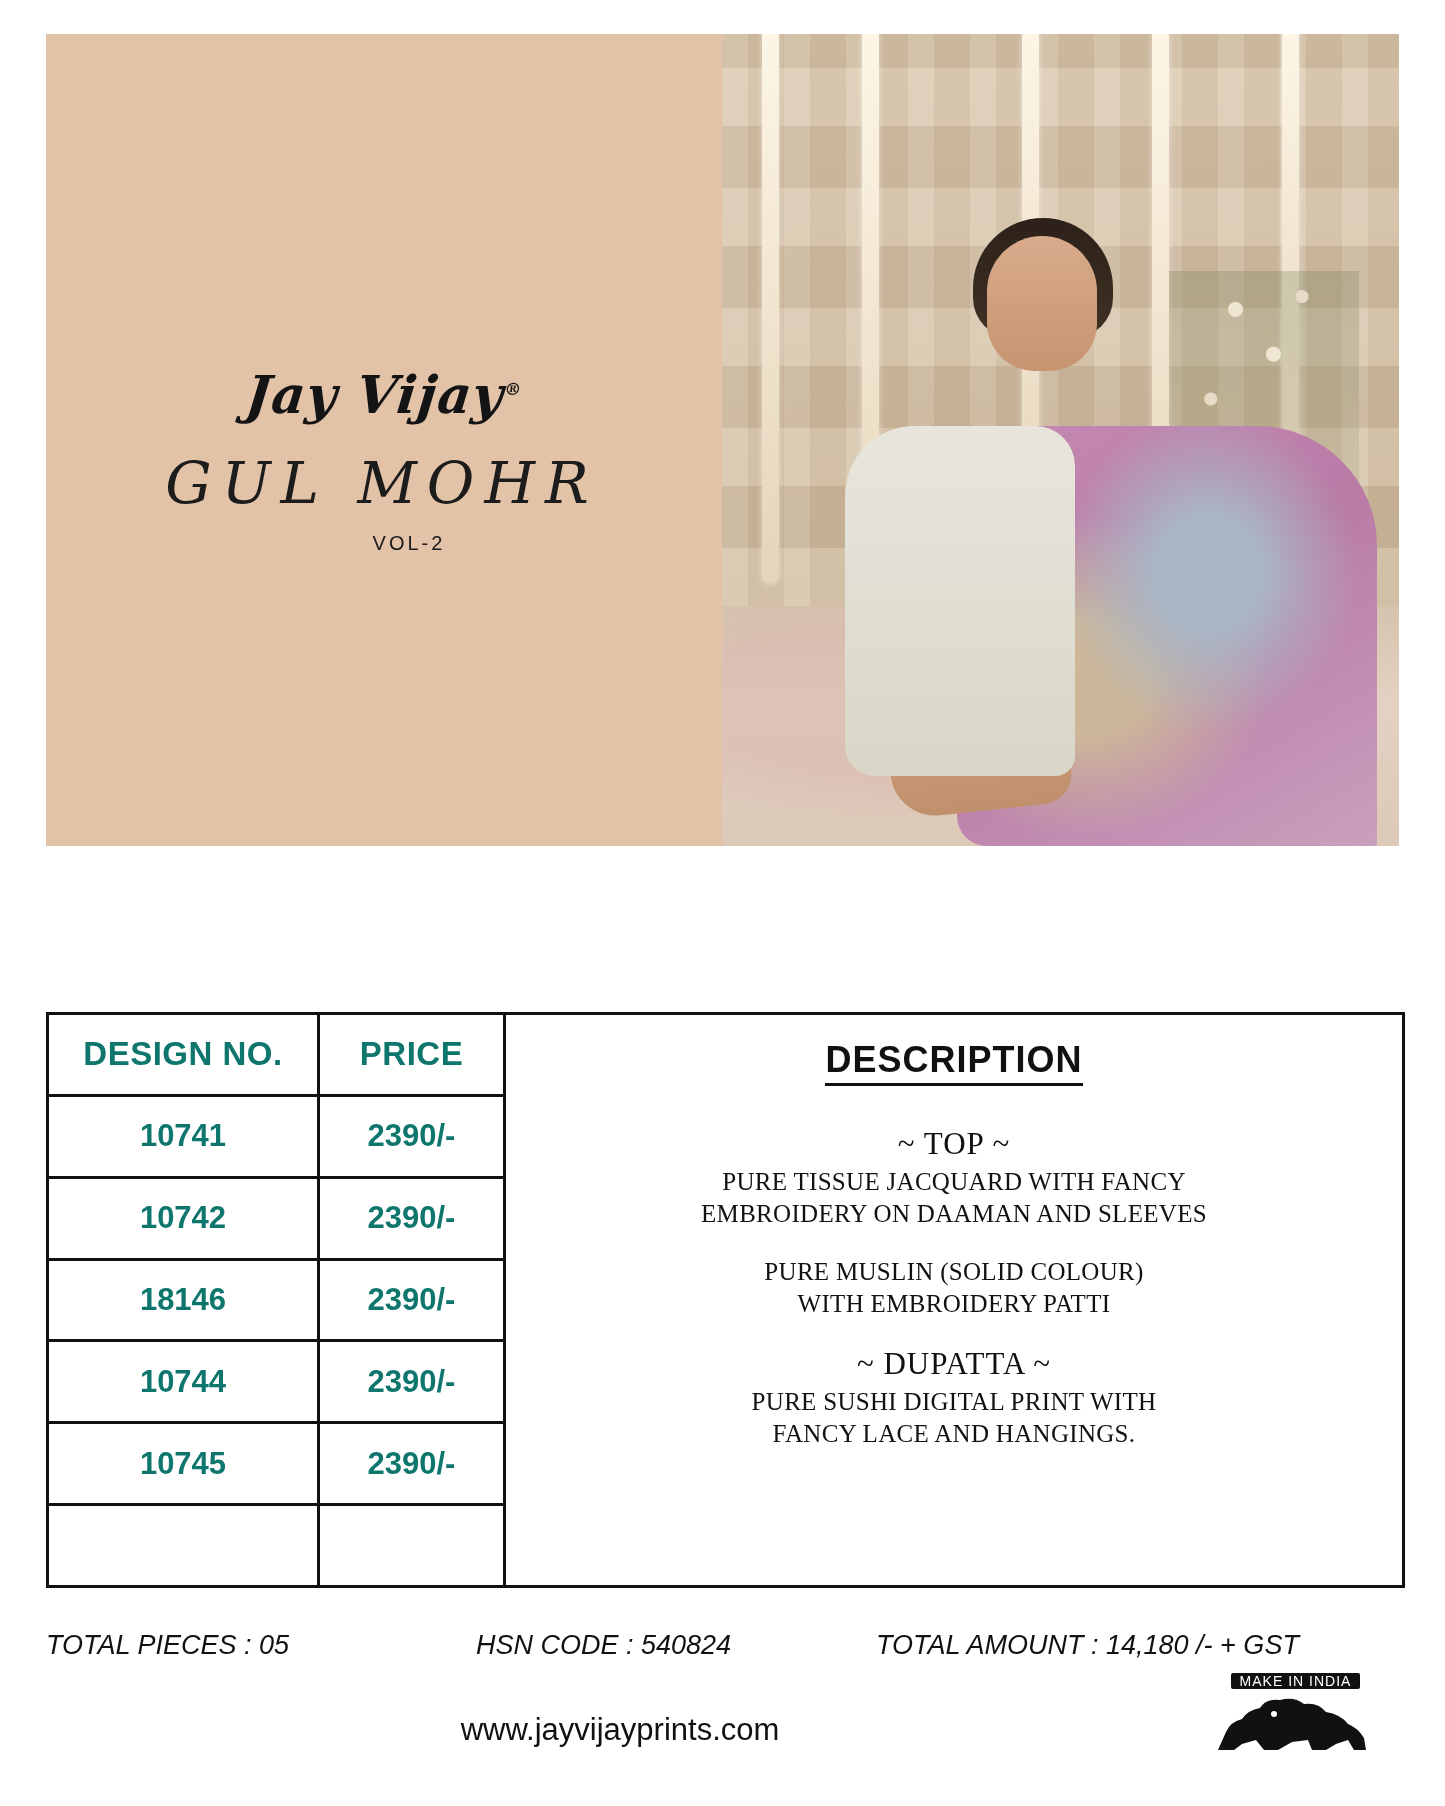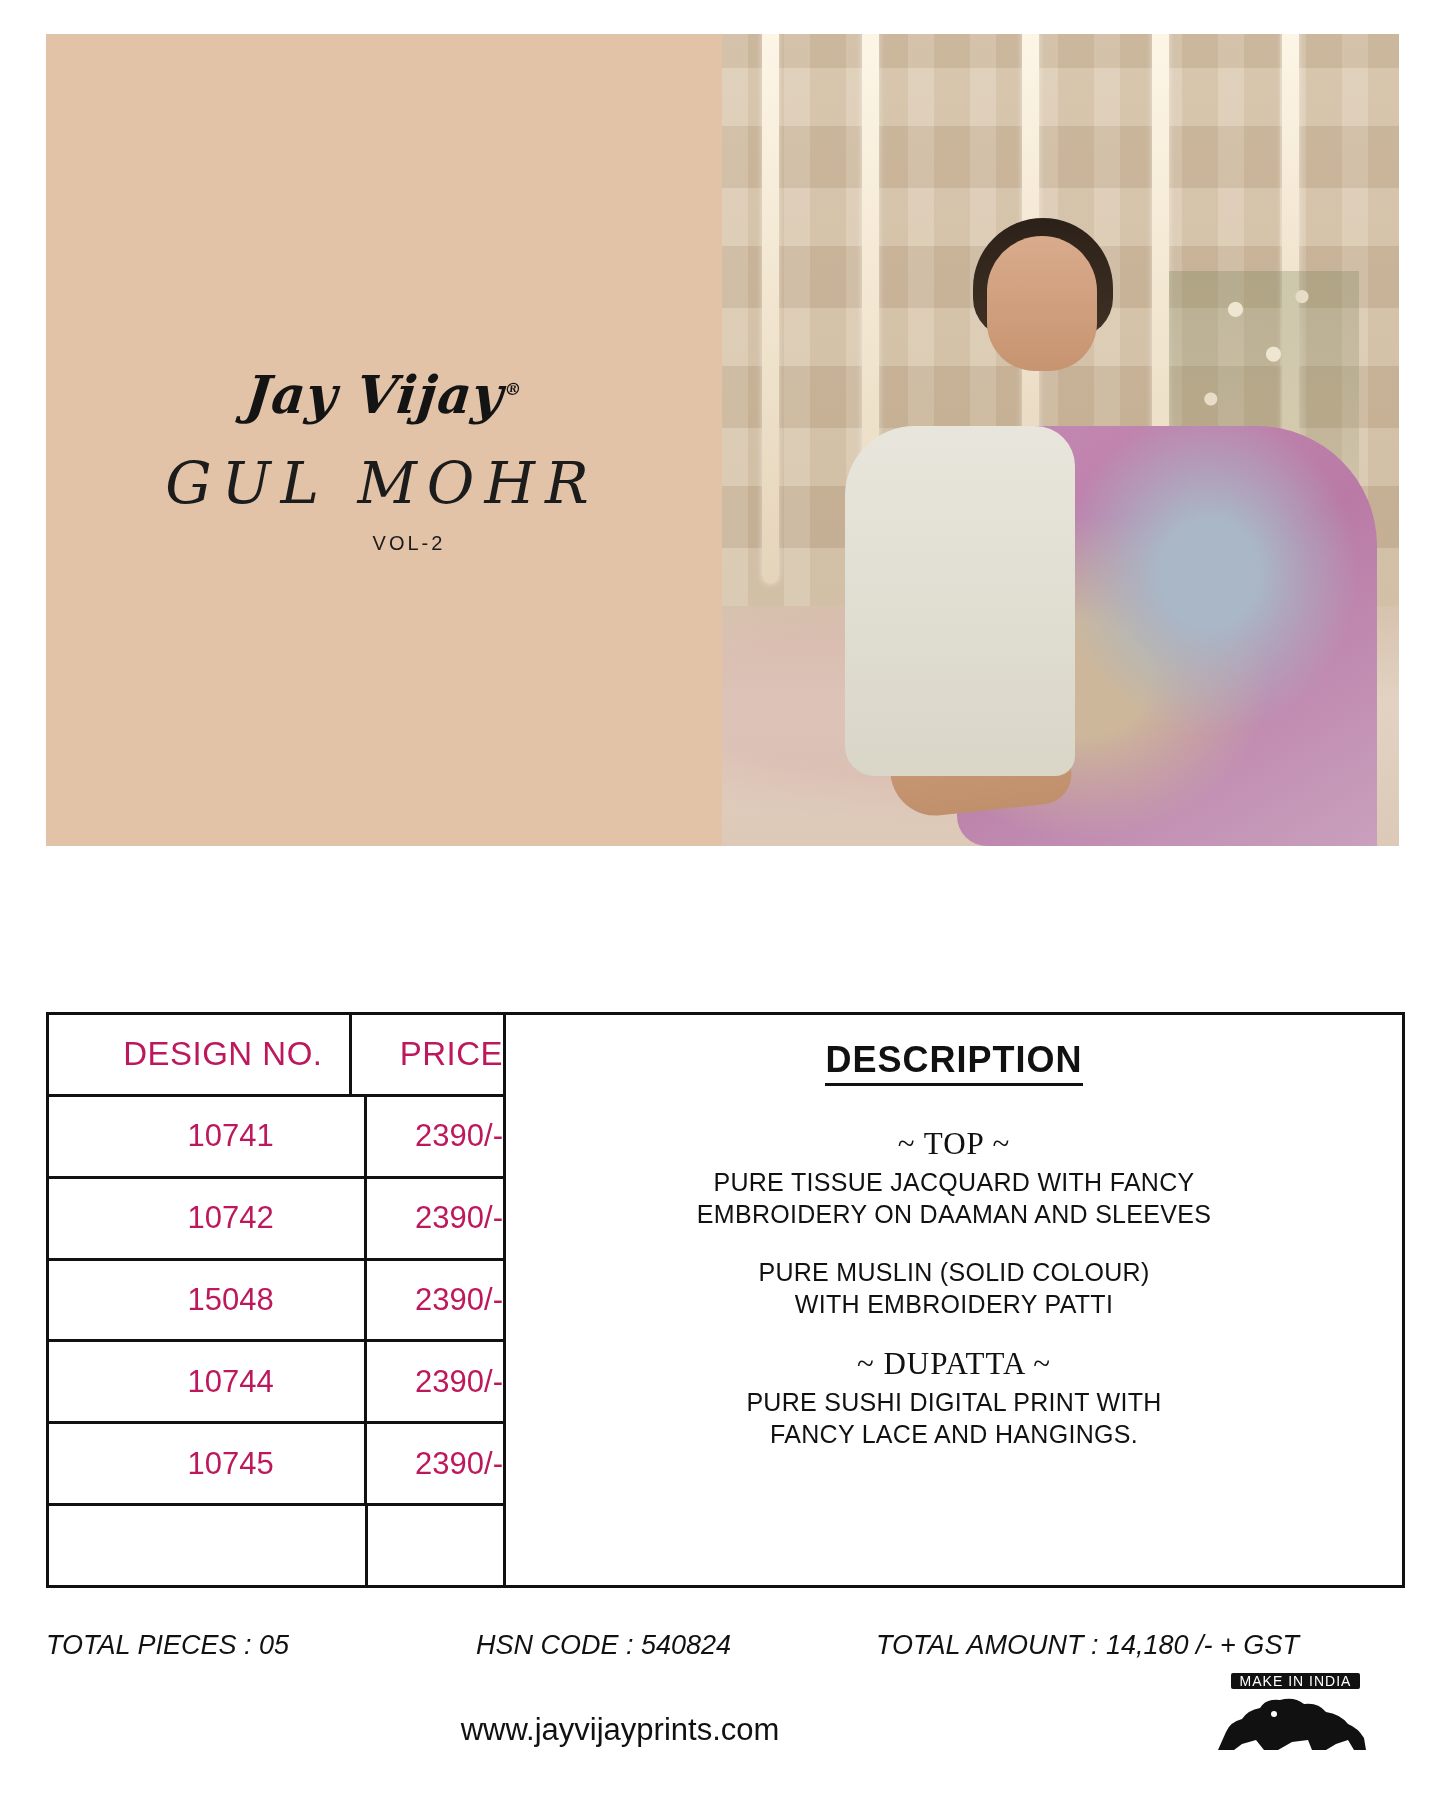--- a/index.html
+++ b/index.html
@@ -212,24 +212,23 @@
   .tbl-row {
     flex: 1;
     display: flex;
     border-bottom: 3px solid #111;
   }
   .tbl-row:last-child { border-bottom: none; }
   .tbl-cell {
     display: flex;
     align-items: center;
     justify-content: center;
-    font-weight: normal;
+    font-weight: bold;
     font-size: 31px;
-    color: #be185d;
-    padding-left: 48px;
+    color: #0f766e;
   }
   .tbl-cell.design {
     width: 268px;
     border-right: 3px solid #111;
   }
   .tbl-cell.price {
     flex: 1;
   }
   .tbl-head .tbl-cell {
     font-size: 33px;
@@ -252,21 +251,21 @@
     margin-bottom: 40px;
   }
   .desc-block { margin-bottom: 26px; }
   .desc-heading {
     font-family: "Liberation Serif", serif;
     font-size: 31px;
     letter-spacing: 1px;
     margin-bottom: 4px;
   }
   .desc-line {
-    font-family: Liberation Sans, sans-serif;
+    font-family: Liberation Serif, serif;
     font-size: 25px;
     line-height: 1.28;
     letter-spacing: 0.3px;
   }
 
   
   .footer-row {
     position: absolute;
     left: 46px;
     top: 1630px;
@@ -357,21 +356,21 @@
     </div>
     <div class="tbl-row">
       <div class="tbl-cell design">10741</div>
       <div class="tbl-cell price">2390/-</div>
     </div>
     <div class="tbl-row">
       <div class="tbl-cell design">10742</div>
       <div class="tbl-cell price">2390/-</div>
     </div>
     <div class="tbl-row">
-      <div class="tbl-cell design">15048</div>
+      <div class="tbl-cell design">18146</div>
       <div class="tbl-cell price">2390/-</div>
     </div>
     <div class="tbl-row">
       <div class="tbl-cell design">10744</div>
       <div class="tbl-cell price">2390/-</div>
     </div>
     <div class="tbl-row">
       <div class="tbl-cell design">10745</div>
       <div class="tbl-cell price">2390/-</div>
     </div>

